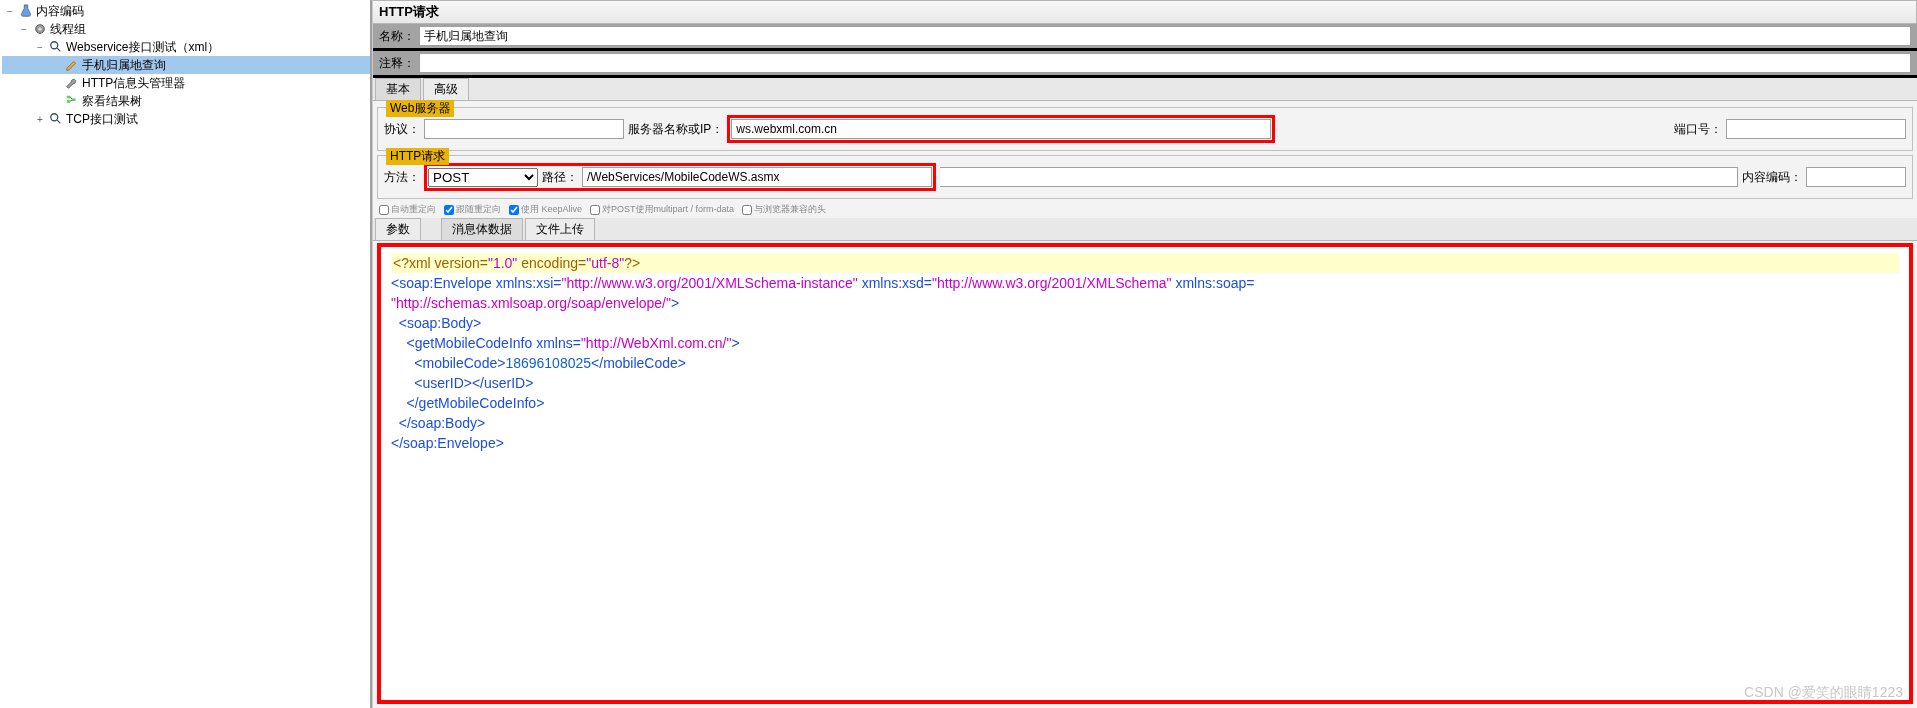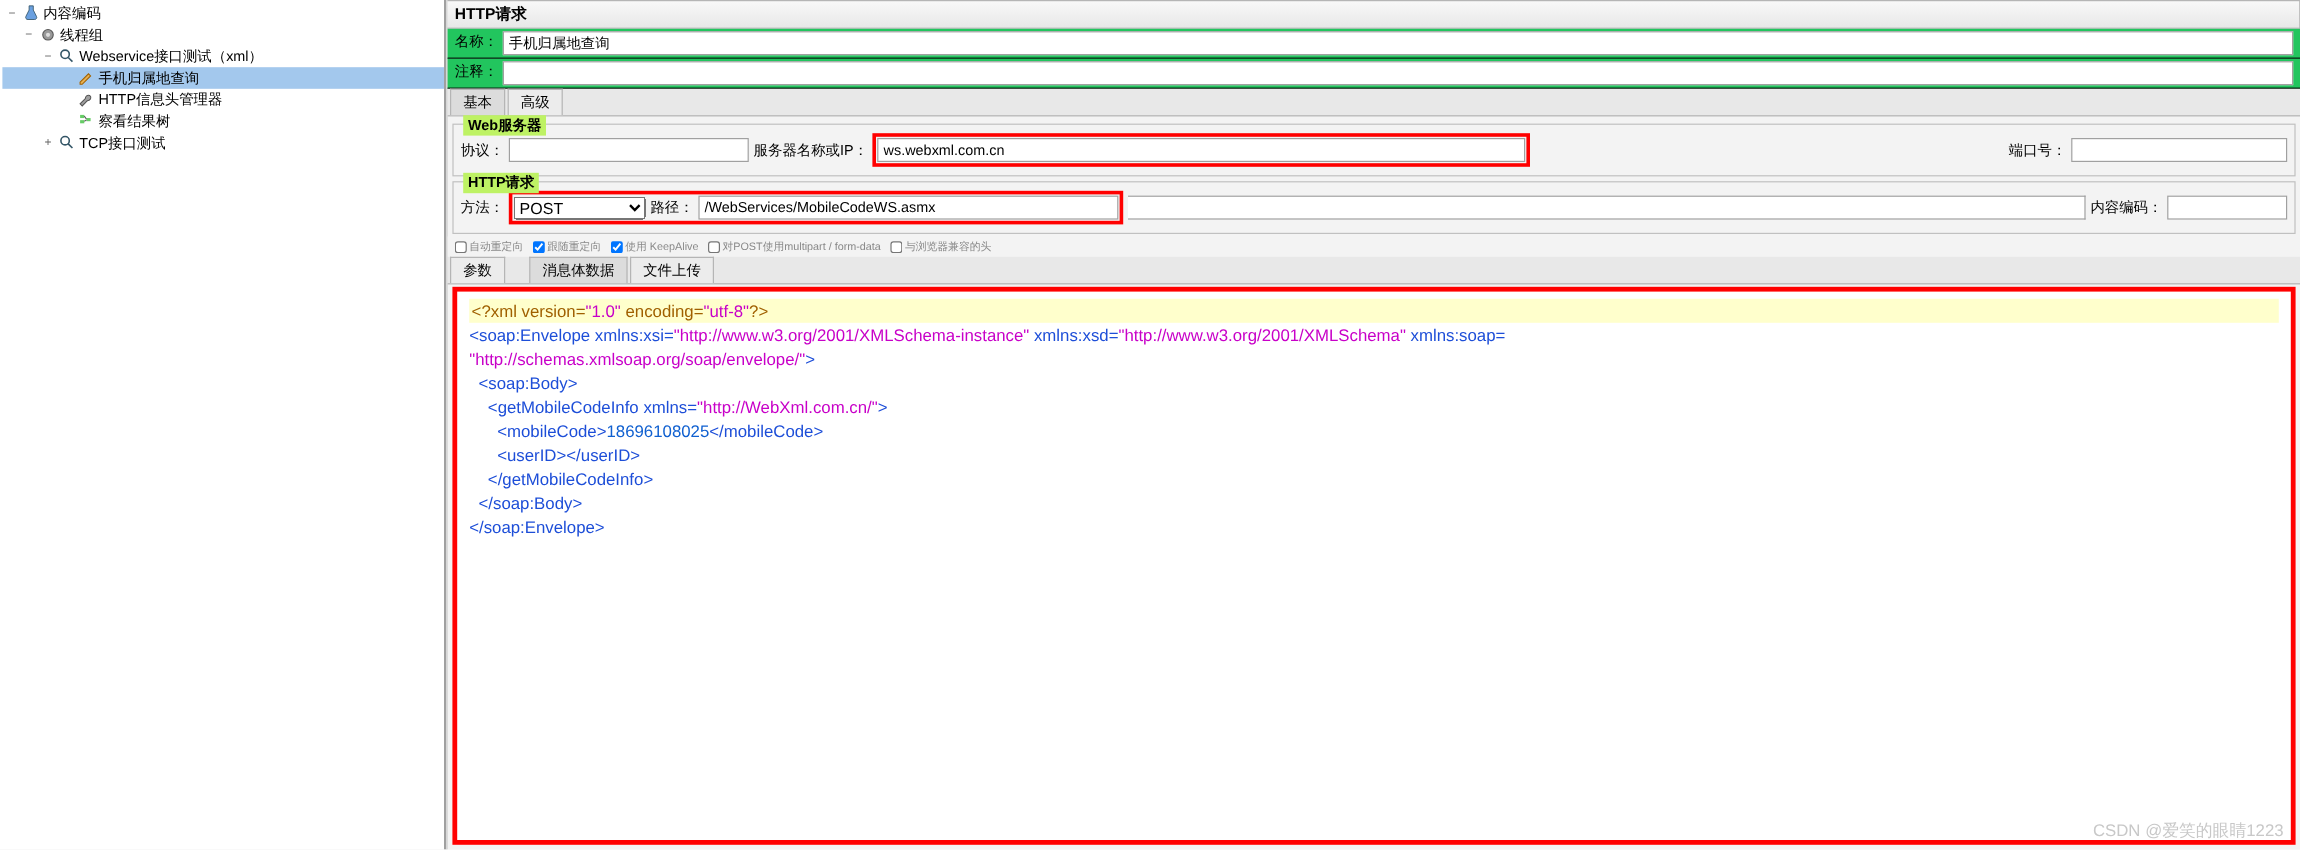--- a/index.html
+++ b/index.html
@@ -13,30 +13,30 @@
 .tree-node .label { color: #000; }
 .tree-node.selected { background: #a3c8ed; }
 .lvl0 { padding-left: 2px; }
 .lvl1 { padding-left: 16px; }
 .lvl2 { padding-left: 32px; }
 .lvl3 { padding-left: 48px; }
 
 
 .main-panel { flex: 1; background: #f3f3f3; display: flex; flex-direction: column; border-left: 1px solid #ccc; }
 .section-header { background: linear-gradient(#f8f8f8,#e8e8e8); border: 1px solid #b5b5b5; border-left: none; padding: 2px 6px; font-weight: bold; font-size: 13px; }
-.form-row { display: flex; padding: 2px 6px; background: #22c55e; border-bottom: 1px solid #000000; }
+.form-row { display: flex; align-items: center; padding: 2px 6px; background: #a3a3a3; border-bottom: 3px solid #000000; }
 .form-row .lbl { margin-right: 4px; white-space: nowrap; }
 .form-row input[type=text] { height: 20px; border: 1px solid #a0a0a0; background: #fff; padding: 0 4px; font-size: 12px; }
 
 .tabs { display: flex; background: #e8e8e8; border-bottom: 1px solid #b5b5b5; padding-left: 2px; }
 .tabs .tab { padding: 2px 10px; border: 1px solid #b5b5b5; border-bottom: none; background: #ececec; margin-right: 2px; cursor: pointer; }
 .tabs .tab.active { background: #dcdcdc; }
 
 .group-box { border: 1px solid #c0c0c0; margin: 2px 4px; padding: 4px 4px 4px 4px; position: relative; background: #f3f3f3; }
-.group-box .legend { position: absolute; top: -8px; left: 8px; background: #bef264; padding: 0 4px; font-weight: bold; }
+.group-box .legend { position: absolute; top: -8px; left: 8px; background: #eab308; padding: 0 4px; font-weight: normal; }
 .inner-row { display: flex; align-items: center; padding: 3px 2px; gap: 4px; justify-content: flex-end; }
 .inner-row .lbl { white-space: nowrap; }
 .inner-row input { height: 20px; border: 1px solid #a0a0a0; background: #fff; padding: 0 4px; font-size: 12px; }
 
 .checkbox-row { display: flex; align-items: center; gap: 8px; padding: 2px 6px; font-size: 9px; color: #888; background: #f3f3f3; }
 .checkbox-row label { display: flex; align-items: center; gap: 2px; }
 .checkbox-row input[type=checkbox] { width: 10px; height: 10px; }
 
 .body-tabs { display: flex; border-bottom: 1px solid #b5b5b5; background: #e8e8e8; padding-left: 2px; }
 .body-tabs .tab { padding: 2px 10px; border: 1px solid #b5b5b5; border-bottom: none; background: #ececec; margin-right: 2px; cursor: pointer; }

